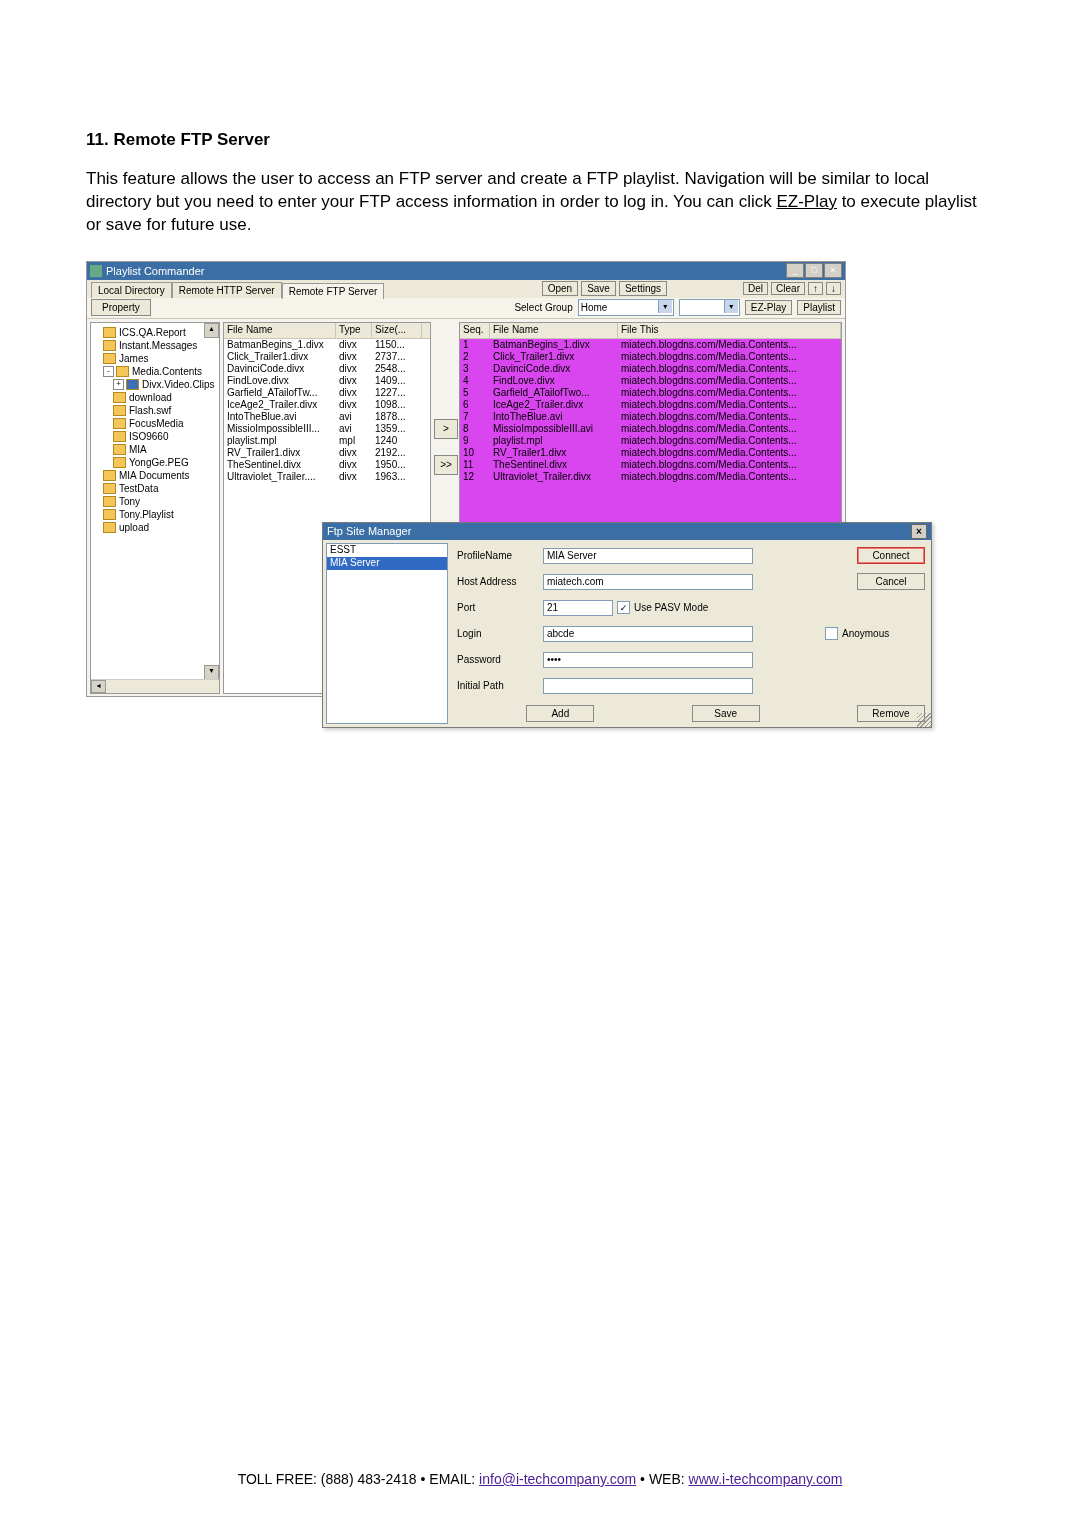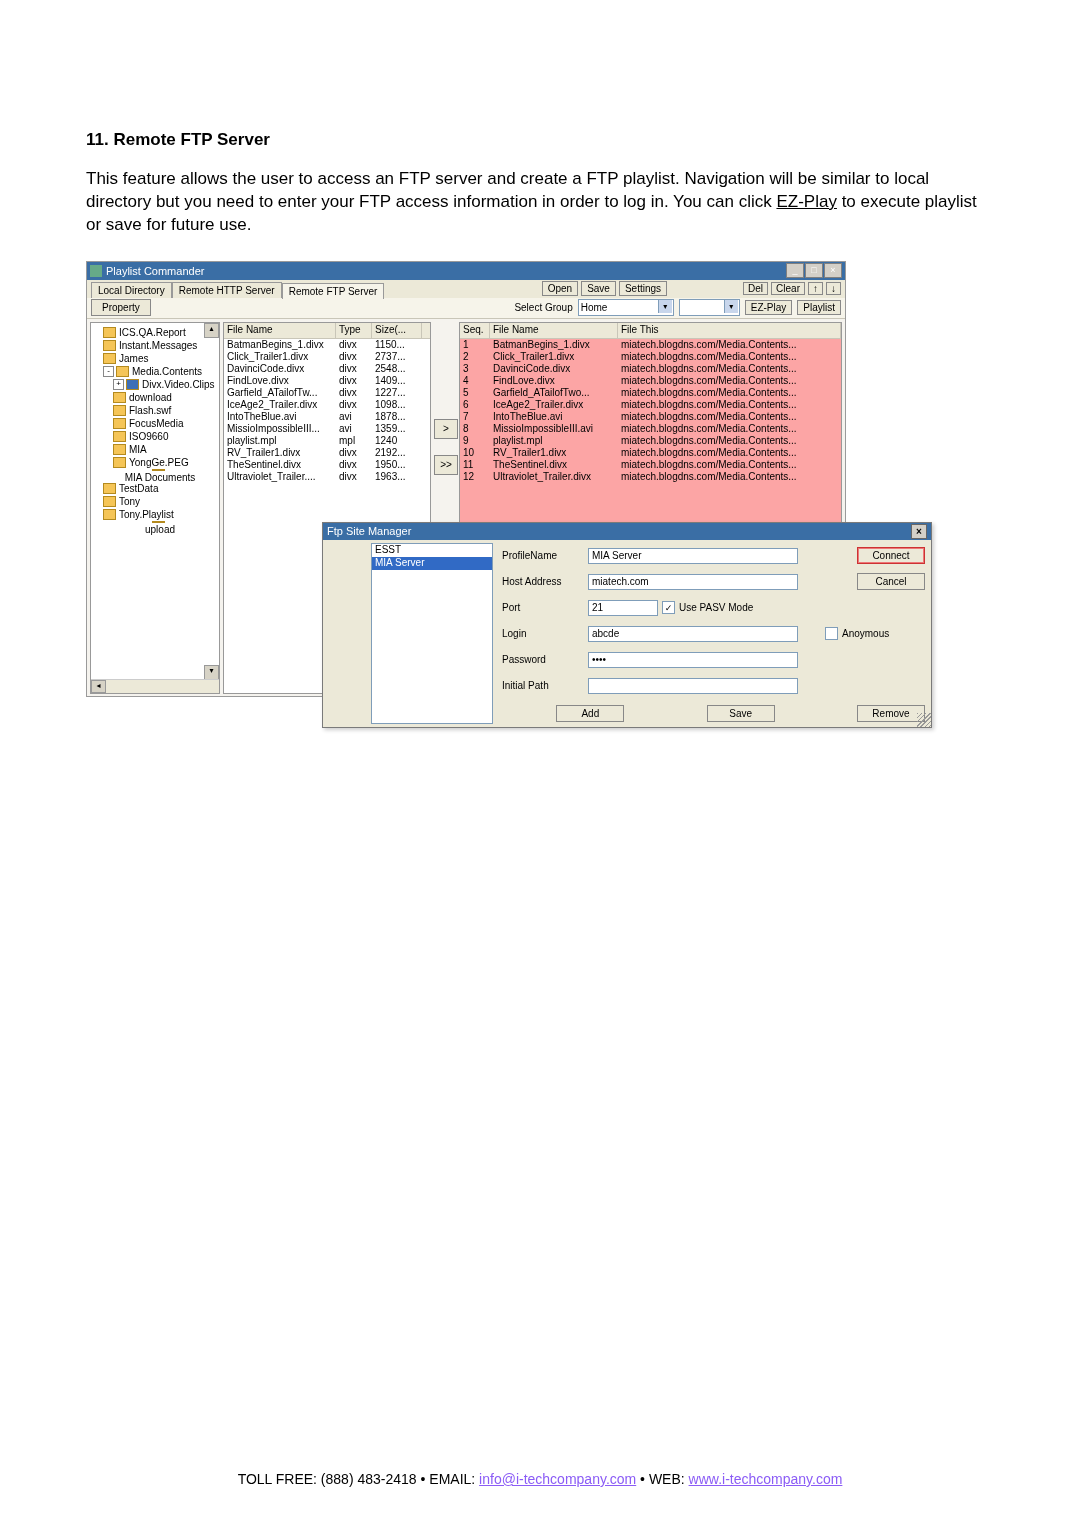--- a/index.html
+++ b/index.html
@@ -39,44 +39,44 @@
   .folder-icon.sel{background:#3e6fb7;}
   .expander{width:9px;height:9px;border:1px solid #888;display:inline-flex;align-items:center;justify-content:center;font-size:8px;margin-right:2px;background:#fff;line-height:1;}
   .file-pane{width:206px;border:1px solid #999;background:#fff;margin:3px 2px 3px 0;overflow:hidden;}
   .grid-header{display:flex;background:#ece9d8;border-bottom:1px solid #c9c6b8;height:15px;}
   .grid-header .col{border-right:1px solid #c9c6b8;padding:1px 3px;font-size:10px;box-sizing:border-box;}
   .grid-body .row{display:flex;height:12px;font-size:10px;}
   .grid-body .row .col{padding:0 3px;box-sizing:border-box;overflow:hidden;white-space:nowrap;}
   .file-pane .c1{width:112px;} .file-pane .c2{width:36px;} .file-pane .c3{width:50px;}
   .transfer-btns{width:26px;display:flex;flex-direction:column;align-items:center;justify-content:flex-start;padding-top:100px;gap:16px;}
   .tbtn{width:22px;height:18px;border:1px solid #888;background:#ece9d8;font-size:10px;display:flex;align-items:center;justify-content:center;}
-  .play-pane{flex:1;border:1px solid #999;background:#fca5a5;margin:3px 3px 3px 0;overflow:hidden;}
+  .play-pane{flex:1;border:1px solid #999;background:#d946ef;margin:3px 3px 3px 0;overflow:hidden;}
   .play-pane .c1{width:30px;text-align:left;} .play-pane .c2{width:128px;} .play-pane .c3{flex:1;}
   
   .dlg{position:absolute;left:235px;top:260px;width:608px;height:204px;background:#ece9d8;border:1px solid #7a7a7a;box-shadow:2px 2px 4px rgba(0,0,0,.2);}
   .dlg-title{height:17px;background:#3a6ea5;color:#fff;font-size:11px;display:flex;align-items:center;padding:0 4px;}
   .dlg-title .spacer{flex:1;}
   .dlg-title .xbtn{width:14px;height:13px;background:#d4d0c8;border:1px solid #666;color:#000;font-size:10px;display:flex;align-items:center;justify-content:center;font-weight:bold;}
-  .dlg-body{display:flex;height:calc(100% - 17px);margin-left:45px;}
+  .dlg-body{display:flex;height:calc(100% - 17px);}
   .dlg-list{width:120px;border:1px solid #7f9db9;background:#fff;margin:3px;font-size:10px;}
   .dlg-list .item{padding:0 3px;height:13px;}
   .dlg-list .item.sel{background:#316ac5;color:#fff;}
   .dlg-form{flex:1;padding:4px 6px;display:grid;grid-template-columns:78px 1fr 100px;grid-auto-rows:24px;align-items:center;gap:2px 8px;font-size:10px;}
   .dlg-form label{font-size:10px;}
   .dlg-form input[type=text],.dlg-form input[type=password]{height:16px;border:1px solid #7f9db9;background:#fff;font-size:10px;padding:0 3px;width:210px;box-sizing:border-box;}
   .dlg-form .wide{width:100%;}
   .dlg-btn{border:1px solid #888;background:#ece9d8;padding:2px 0;width:66px;text-align:center;font-size:10px;margin-left:auto;}
   .dlg-btn.connect{border:1px solid #c33;box-shadow:0 0 0 1px #e77 inset;}
   .dlg-footer{grid-column:1/4;display:flex;gap:28px;justify-content:center;margin-top:4px;}
   .chk{display:flex;align-items:center;gap:4px;font-size:10px;}
   .chk .box{width:11px;height:11px;border:1px solid #7f9db9;background:#fff;display:flex;align-items:center;justify-content:center;font-size:9px;}
   .resize{position:absolute;right:0;bottom:0;width:14px;height:14px;background:repeating-linear-gradient(135deg,#999 0 1px,transparent 1px 3px);}
   
   .doc-footer{position:absolute;bottom:40px;left:0;right:0;text-align:center;font-size:14px;}
-  .doc-footer a{color:#8b5cf6;text-decoration:underline;}
+  .doc-footer a{color:#4c1d95;text-decoration:underline;}
 </style>
 </head>
 <body>
 
 <div class="page">
   <div class="section-title">
     <span>11.</span>
     <span>Remote FTP Server</span>
   </div>
   <div class="body-text">
@@ -167,37 +167,37 @@
               <span>ISO9660</span>
             </div>
             <div class="tree-item" style="padding-left: 20px;">
               <span class="folder-icon"></span>
               <span>MIA</span>
             </div>
             <div class="tree-item" style="padding-left: 20px;">
               <span class="folder-icon"></span>
               <span>YongGe.PEG</span>
             </div>
-            <div class="tree-item" style="padding-left: 10px; flex-direction: column;">
+            <div class="tree-item" style="padding-left: 10px;">
               <span class="folder-icon"></span>
               <span>MIA Documents</span>
             </div>
             <div class="tree-item" style="padding-left: 10px;">
               <span class="folder-icon"></span>
               <span>TestData</span>
             </div>
             <div class="tree-item" style="padding-left: 10px;">
               <span class="folder-icon"></span>
               <span>Tony</span>
             </div>
             <div class="tree-item" style="padding-left: 10px;">
               <span class="folder-icon"></span>
               <span>Tony.Playlist</span>
             </div>
-            <div class="tree-item" style="padding-left: 10px; flex-direction: column;">
+            <div class="tree-item" style="padding-left: 10px;">
               <span class="folder-icon"></span>
               <span>upload</span>
             </div>
           </div>
         <div class="tree-scroll-down">▾</div>
         <div class="tree-hscroll">
             <span class="thumb">◂</span>
           </div>
       </div>
 

